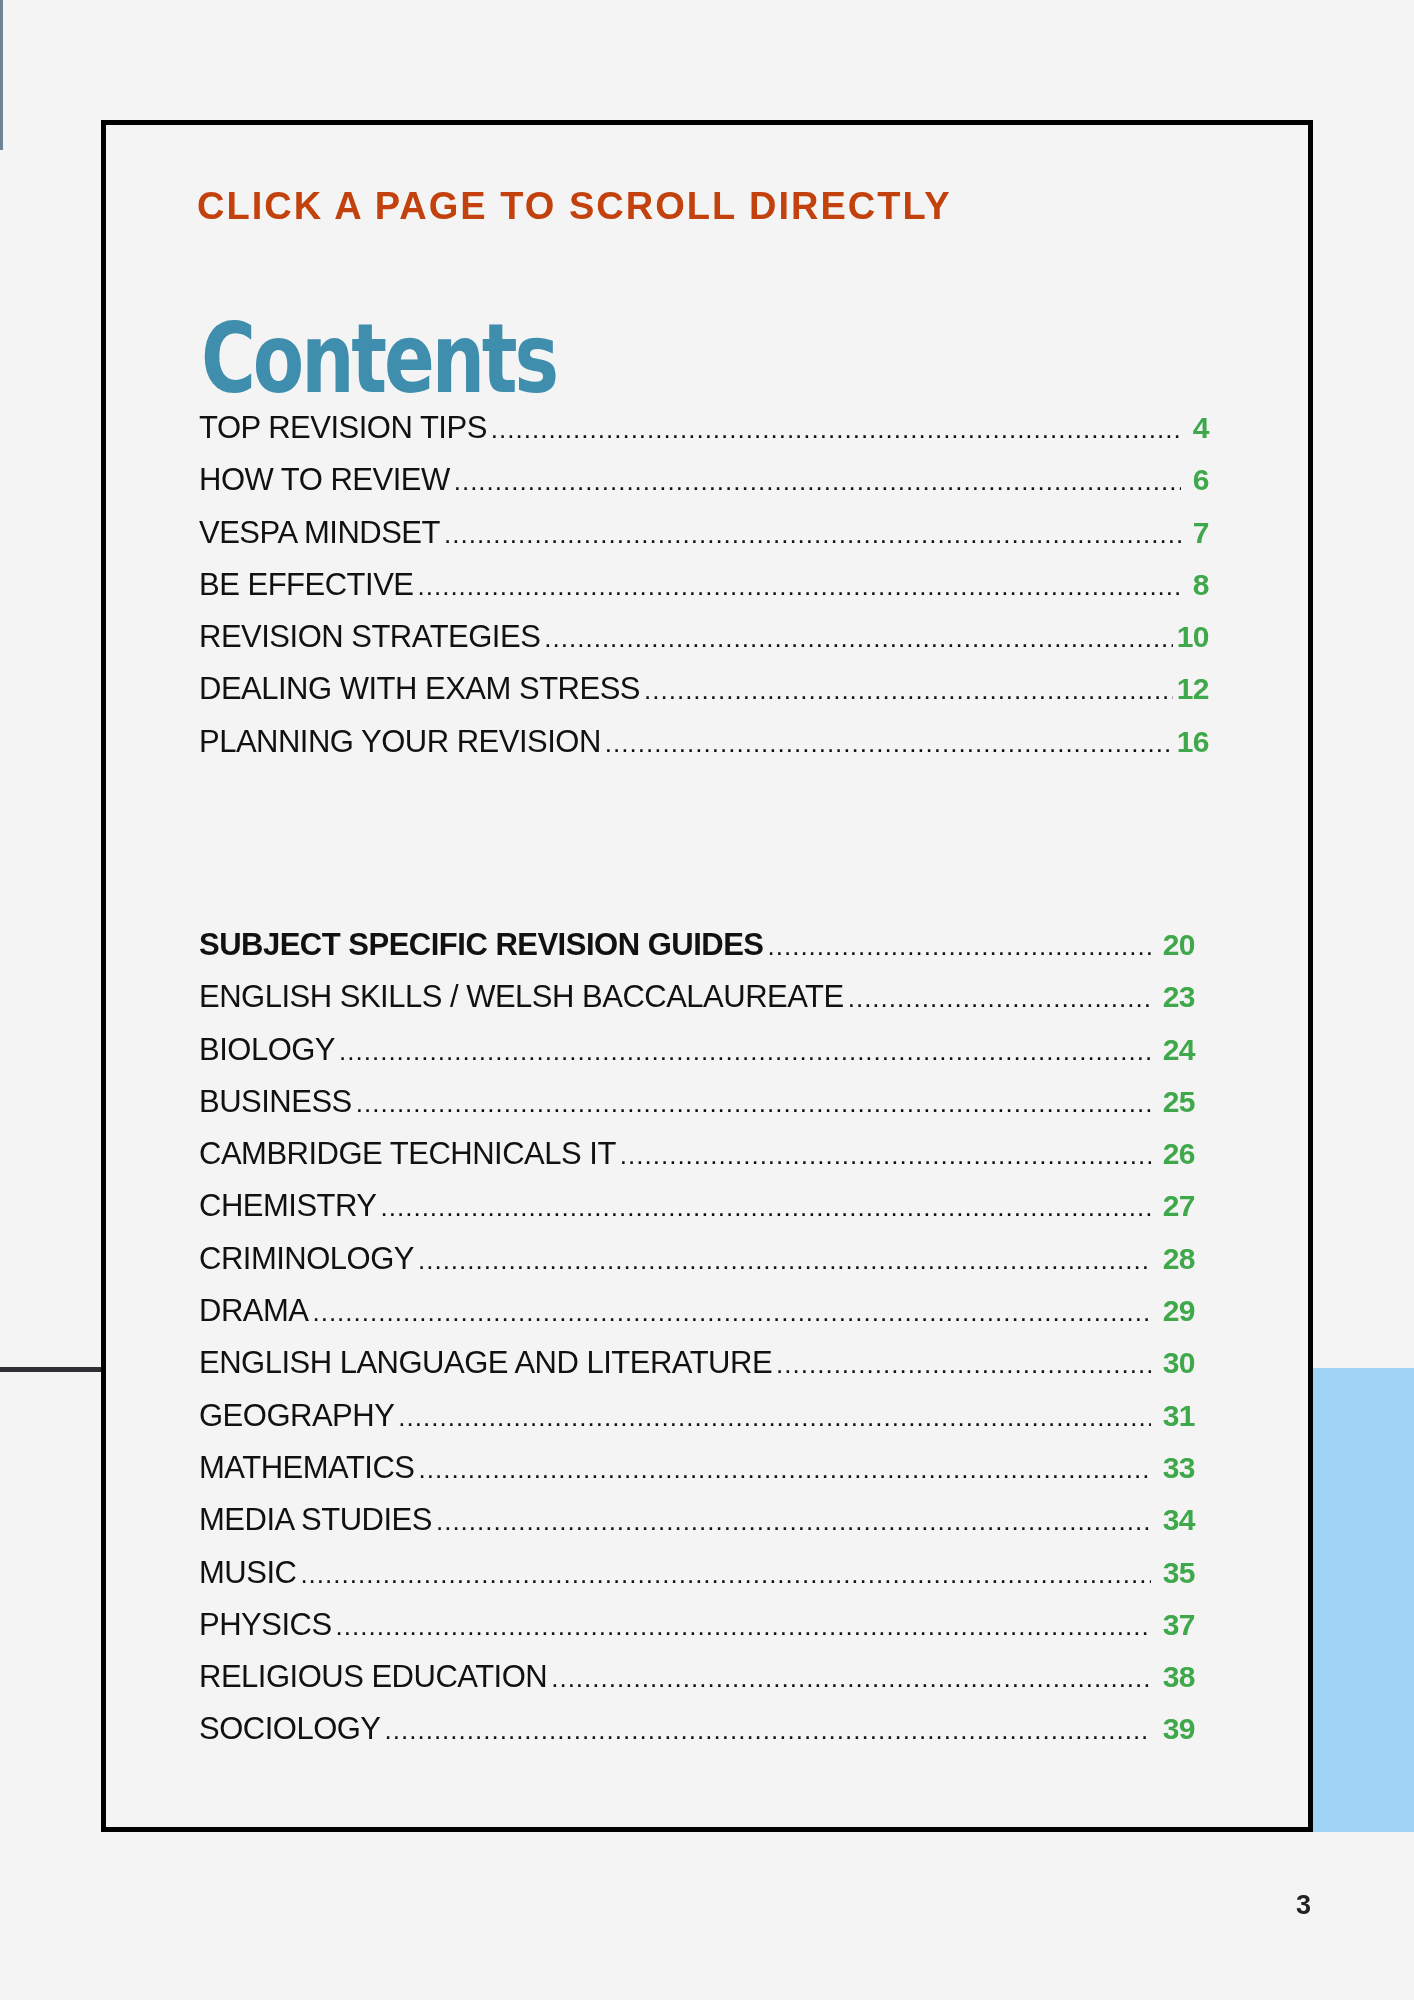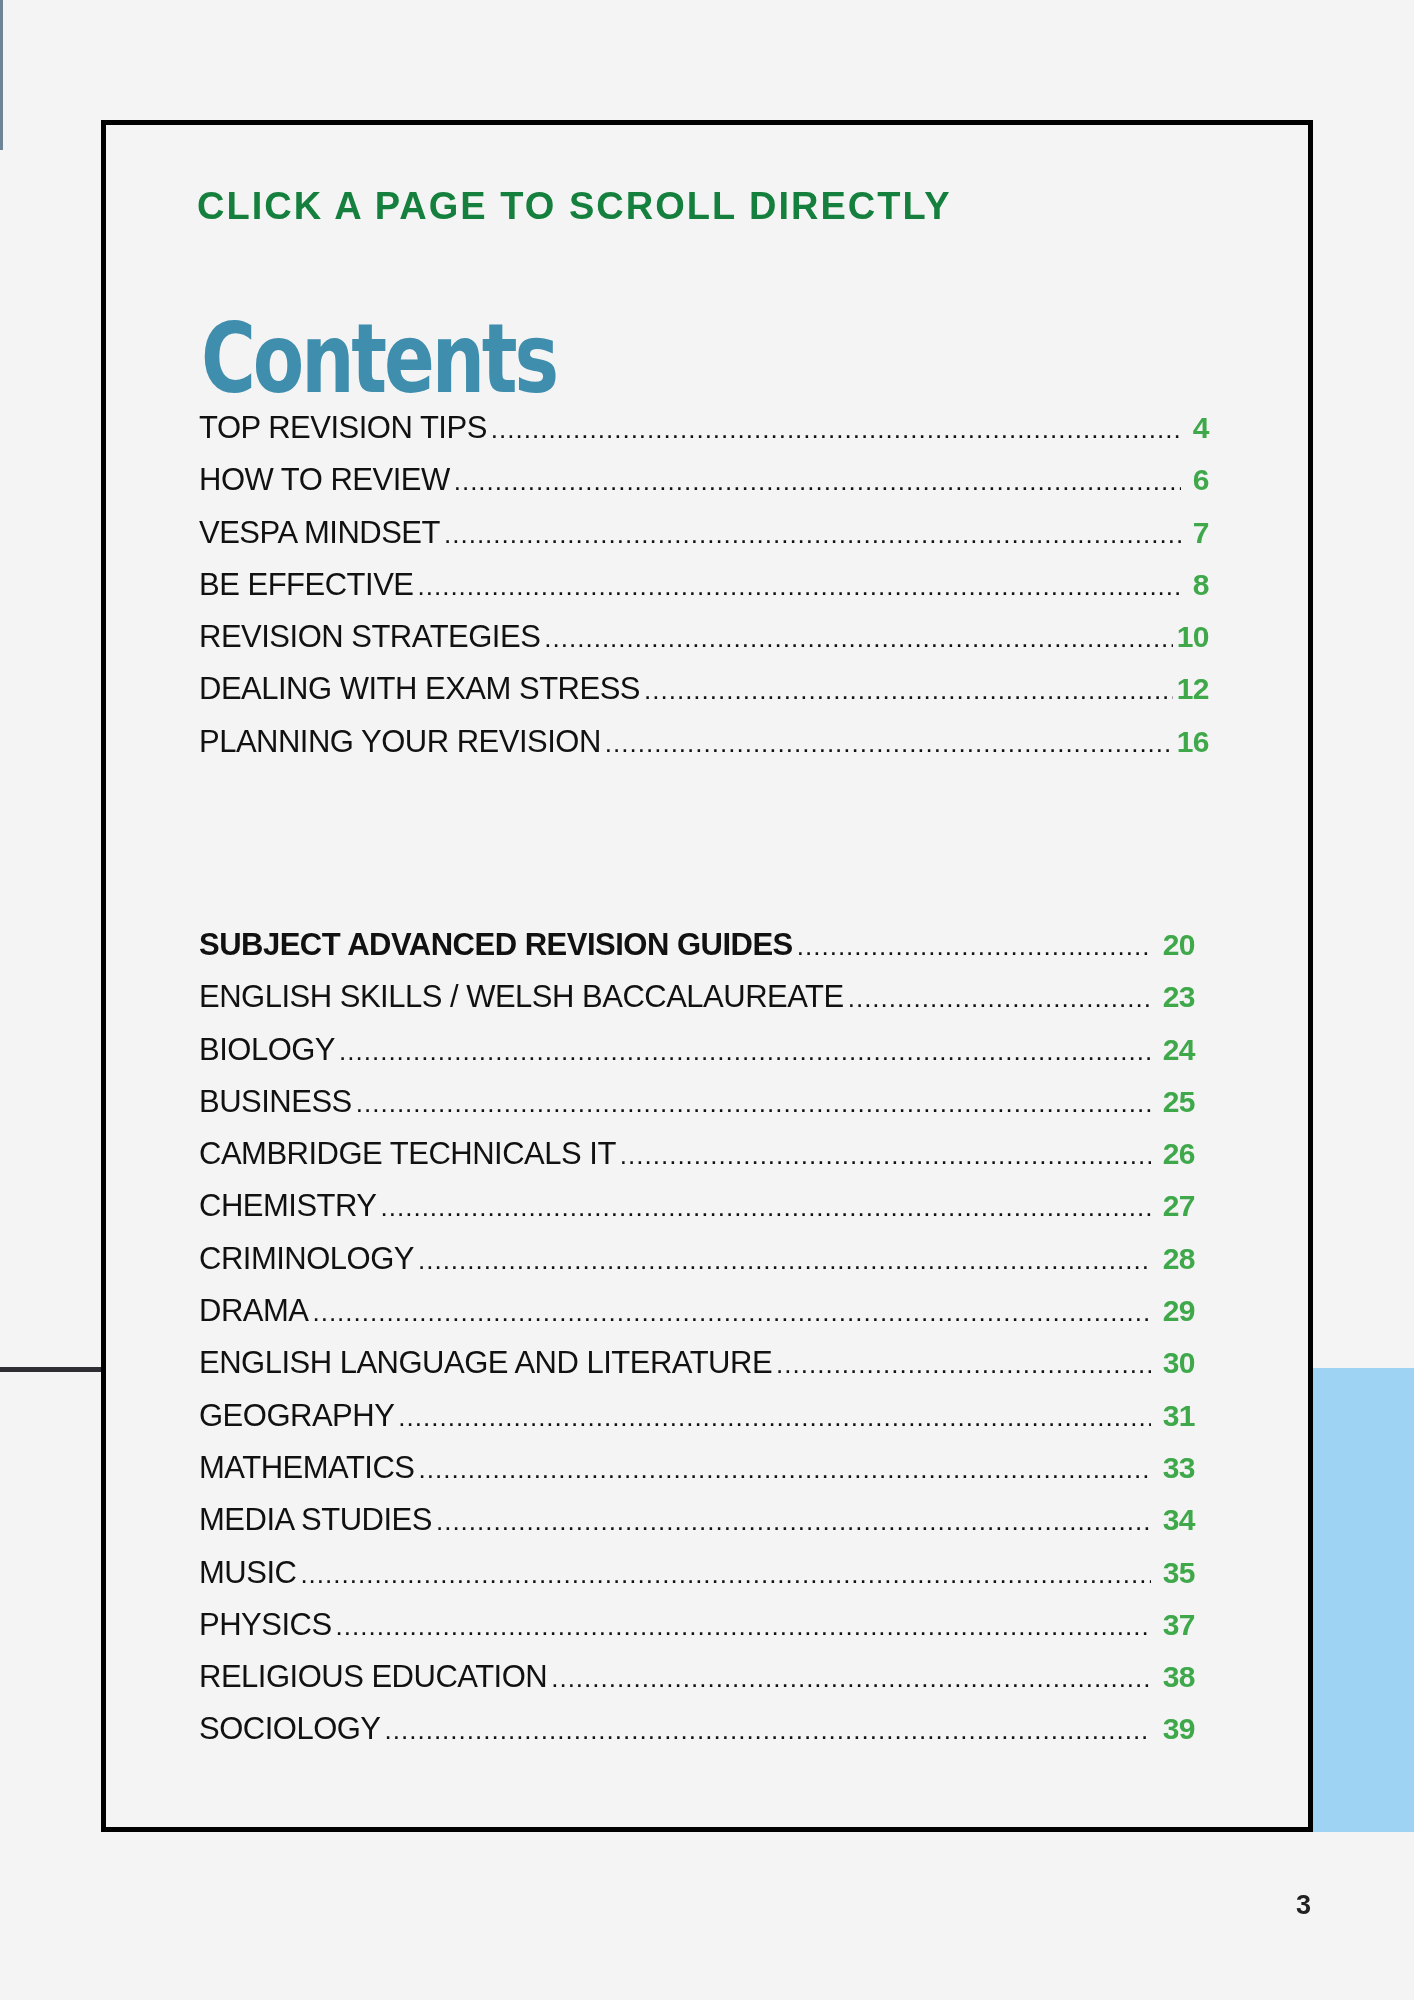--- a/index.html
+++ b/index.html
@@ -24,21 +24,21 @@
     }
     .frame {
       position: absolute; left: 101px; top: 120px;
       width: 1202px; height: 1702px;
       border: 5px solid #000;
       background: #f4f4f4;
     }
     .instruction {
       position: absolute; left: 91px; top: 60px;
       font-weight: bold; font-size: 38px; letter-spacing: 2px;
-      color: #15803d;
+      color: #c2410c;
     }
     .title {
       position: absolute; left: 95px; top: 178px;
       font-family: "DejaVu Sans", sans-serif;
       font-weight: bold; font-size: 96px;
       letter-spacing: -4px;
       transform: scaleX(0.78); transform-origin: left top;
       color: #3f8ead;
     }
     .toc {
@@ -120,21 +120,21 @@
     </div>
     <div class="row">
       <span class="label">PLANNING YOUR REVISION</span>
       <span class="dots"></span>
       <span class="page">16</span>
     </div>
   </div>
 
   <div class="toc toc-2">
     <div class="row bold">
-      <span class="label">SUBJECT ADVANCED REVISION GUIDES</span>
+      <span class="label">SUBJECT SPECIFIC REVISION GUIDES</span>
       <span class="dots"></span>
       <span class="page">20</span>
     </div>
     <div class="row">
       <span class="label">ENGLISH SKILLS / WELSH BACCALAUREATE</span>
       <span class="dots"></span>
       <span class="page">23</span>
     </div>
     <div class="row">
       <span class="label">BIOLOGY</span>

